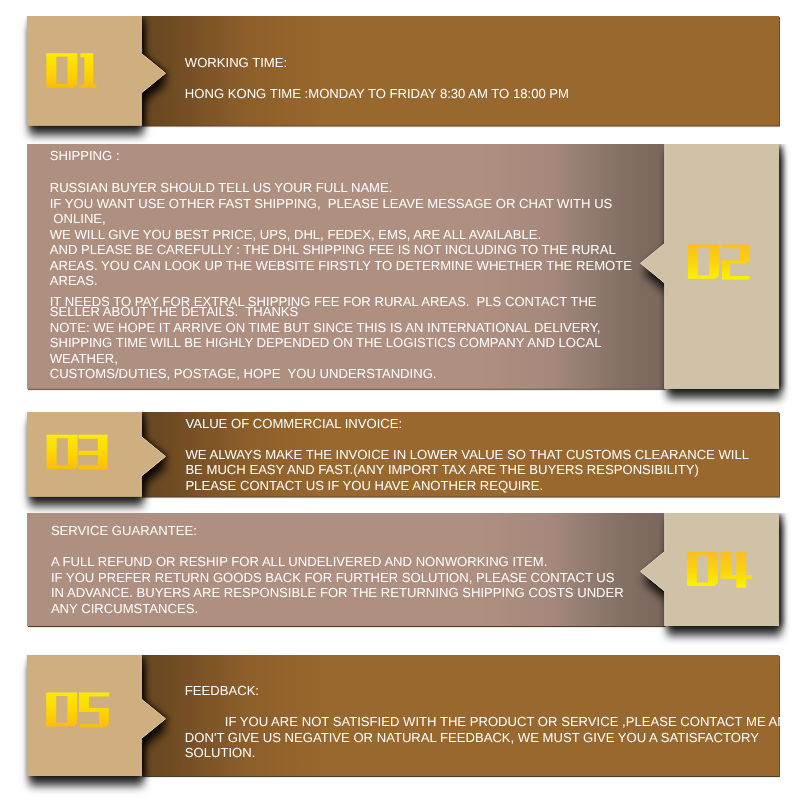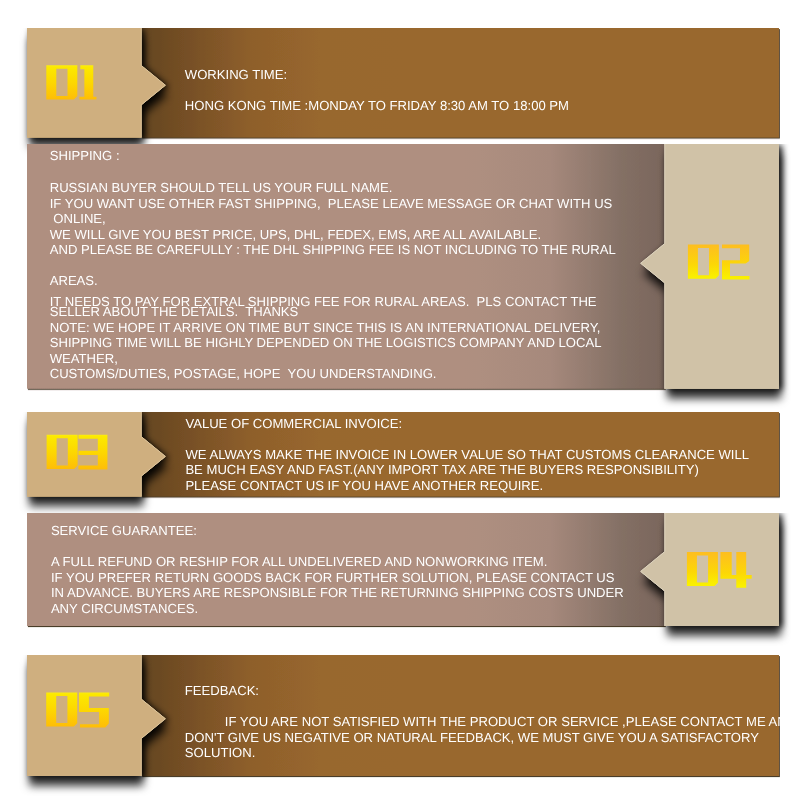--- a/index.html
+++ b/index.html
@@ -56,21 +56,21 @@
             <feMergeNode in="s2"></feMergeNode>
             <feMergeNode in="s1"></feMergeNode>
             <feMergeNode in="SourceGraphic"></feMergeNode>
           </feMerge>
         </filter>
 <filter id="shp" x="-6%" y="-14%" width="112%" height="130%">
           <feDropShadow dx="0.9" dy="1.1" stdDeviation="0.55" flood-color="#3b2a19" flood-opacity="0.92"></feDropShadow>
         </filter>
 </defs>
     </svg>
-<div class="sec" style="top:28px;height:123px;text-align:right;">
+<div class="sec" style="top:16px;height:123px;text-align:right;">
   <svg width="800" height="135.6" viewBox="0 0 800 135.6">
     <g filter="url(#shp)">
           <path d="M141.20,0.00 L779.00,0.00 L779.00,109.60 L141.20,109.60 L141.20,77.00 L165.40,57.20 L141.20,37.40 Z" fill="url(#gBrown)"></path>
         </g>
     <g filter="url(#sh)">
           <path d="M27.00,0.00 L141.20,0.00 L141.20,37.40 L165.40,57.20 L141.20,77.00 L141.20,109.60 L27.00,109.60 Z" fill="#CFAF7F"></path>
         </g>
     <path d="M141.20,0.00 L141.20,37.40 L165.40,57.20 L141.20,77.00 L141.20,109.60" fill="none" stroke="#DCC49B" stroke-width="1.0"></path>
     <g fill="url(#gDigA)">
           <path d="M0,0 H31 V30.8 L27.6,34.2 H0 Z M10.0,3.5 V30.7 H21.2 V3.5 Z" transform="translate(46.30,37.30)"></path>
@@ -93,20 +93,21 @@
           <path d="M0,0 H31 V30.8 L27.6,34.2 H0 Z M10.0,3.5 V30.7 H21.2 V3.5 Z" transform="translate(687.90,100.50)"></path>
           <path d="M0,0 H27.25 V16.6 L23.6,19.0 H8.0 V31.5 H27.5 V35.0 H0 V15.7 H18.0 V3.75 H0 Z" transform="translate(722.00,100.50)"></path>
         </g>
   </svg>
   <div class="tline" style="left:49.7px;top:4.2px;">SHIPPING :</div>
   <div class="tline" style="left:49.7px;top:51.9px;">IF YOU WANT USE OTHER FAST SHIPPING,  PLEASE LEAVE MESSAGE OR CHAT WITH US</div>
   <div class="tline" style="left:49.7px;top:36.4px;">RUSSIAN BUYER SHOULD TELL US YOUR FULL NAME.</div>
   <div class="tline" style="left:49.7px;top:67.4px;"> ONLINE,</div>
   <div class="tline" style="left:49.7px;top:82.9px;">WE WILL GIVE YOU BEST PRICE, UPS, DHL, FEDEX, EMS, ARE ALL AVAILABLE.</div>
   <div class="tline" style="left:49.7px;top:98.4px;">AND PLEASE BE CAREFULLY : THE DHL SHIPPING FEE IS NOT INCLUDING TO THE RURAL</div>
+  <div class="tline" style="left:49.7px;top:113.9px;">AREAS. YOU CAN LOOK UP THE WEBSITE FIRSTLY TO DETERMINE WHETHER THE REMOTE</div>
   <div class="tline" style="left:49.7px;top:129.4px;">AREAS.</div>
   <div class="tline" style="left:49.7px;top:150px;">IT NEEDS TO PAY FOR EXTRAL SHIPPING FEE FOR RURAL AREAS.  PLS CONTACT THE</div>
   <div class="tline" style="left:49.7px;top:160.4px;">SELLER ABOUT THE DETAILS.  THANKS</div>
   <div class="tline" style="left:49.7px;top:175.9px;">NOTE: WE HOPE IT ARRIVE ON TIME BUT SINCE THIS IS AN INTERNATIONAL DELIVERY,</div>
   <div class="tline" style="left:49.7px;top:191.4px;">SHIPPING TIME WILL BE HIGHLY DEPENDED ON THE LOGISTICS COMPANY AND LOCAL</div>
   <div class="tline" style="left:49.7px;top:206.9px;">WEATHER,</div>
   <div class="tline" style="left:49.7px;top:222.4px;">CUSTOMS/DUTIES, POSTAGE, HOPE  YOU UNDERSTANDING.</div>
 </div>
 <div class="sec" style="top:412px;height:84.6px;">
   <svg width="800" height="110.6" viewBox="0 0 800 110.6">

